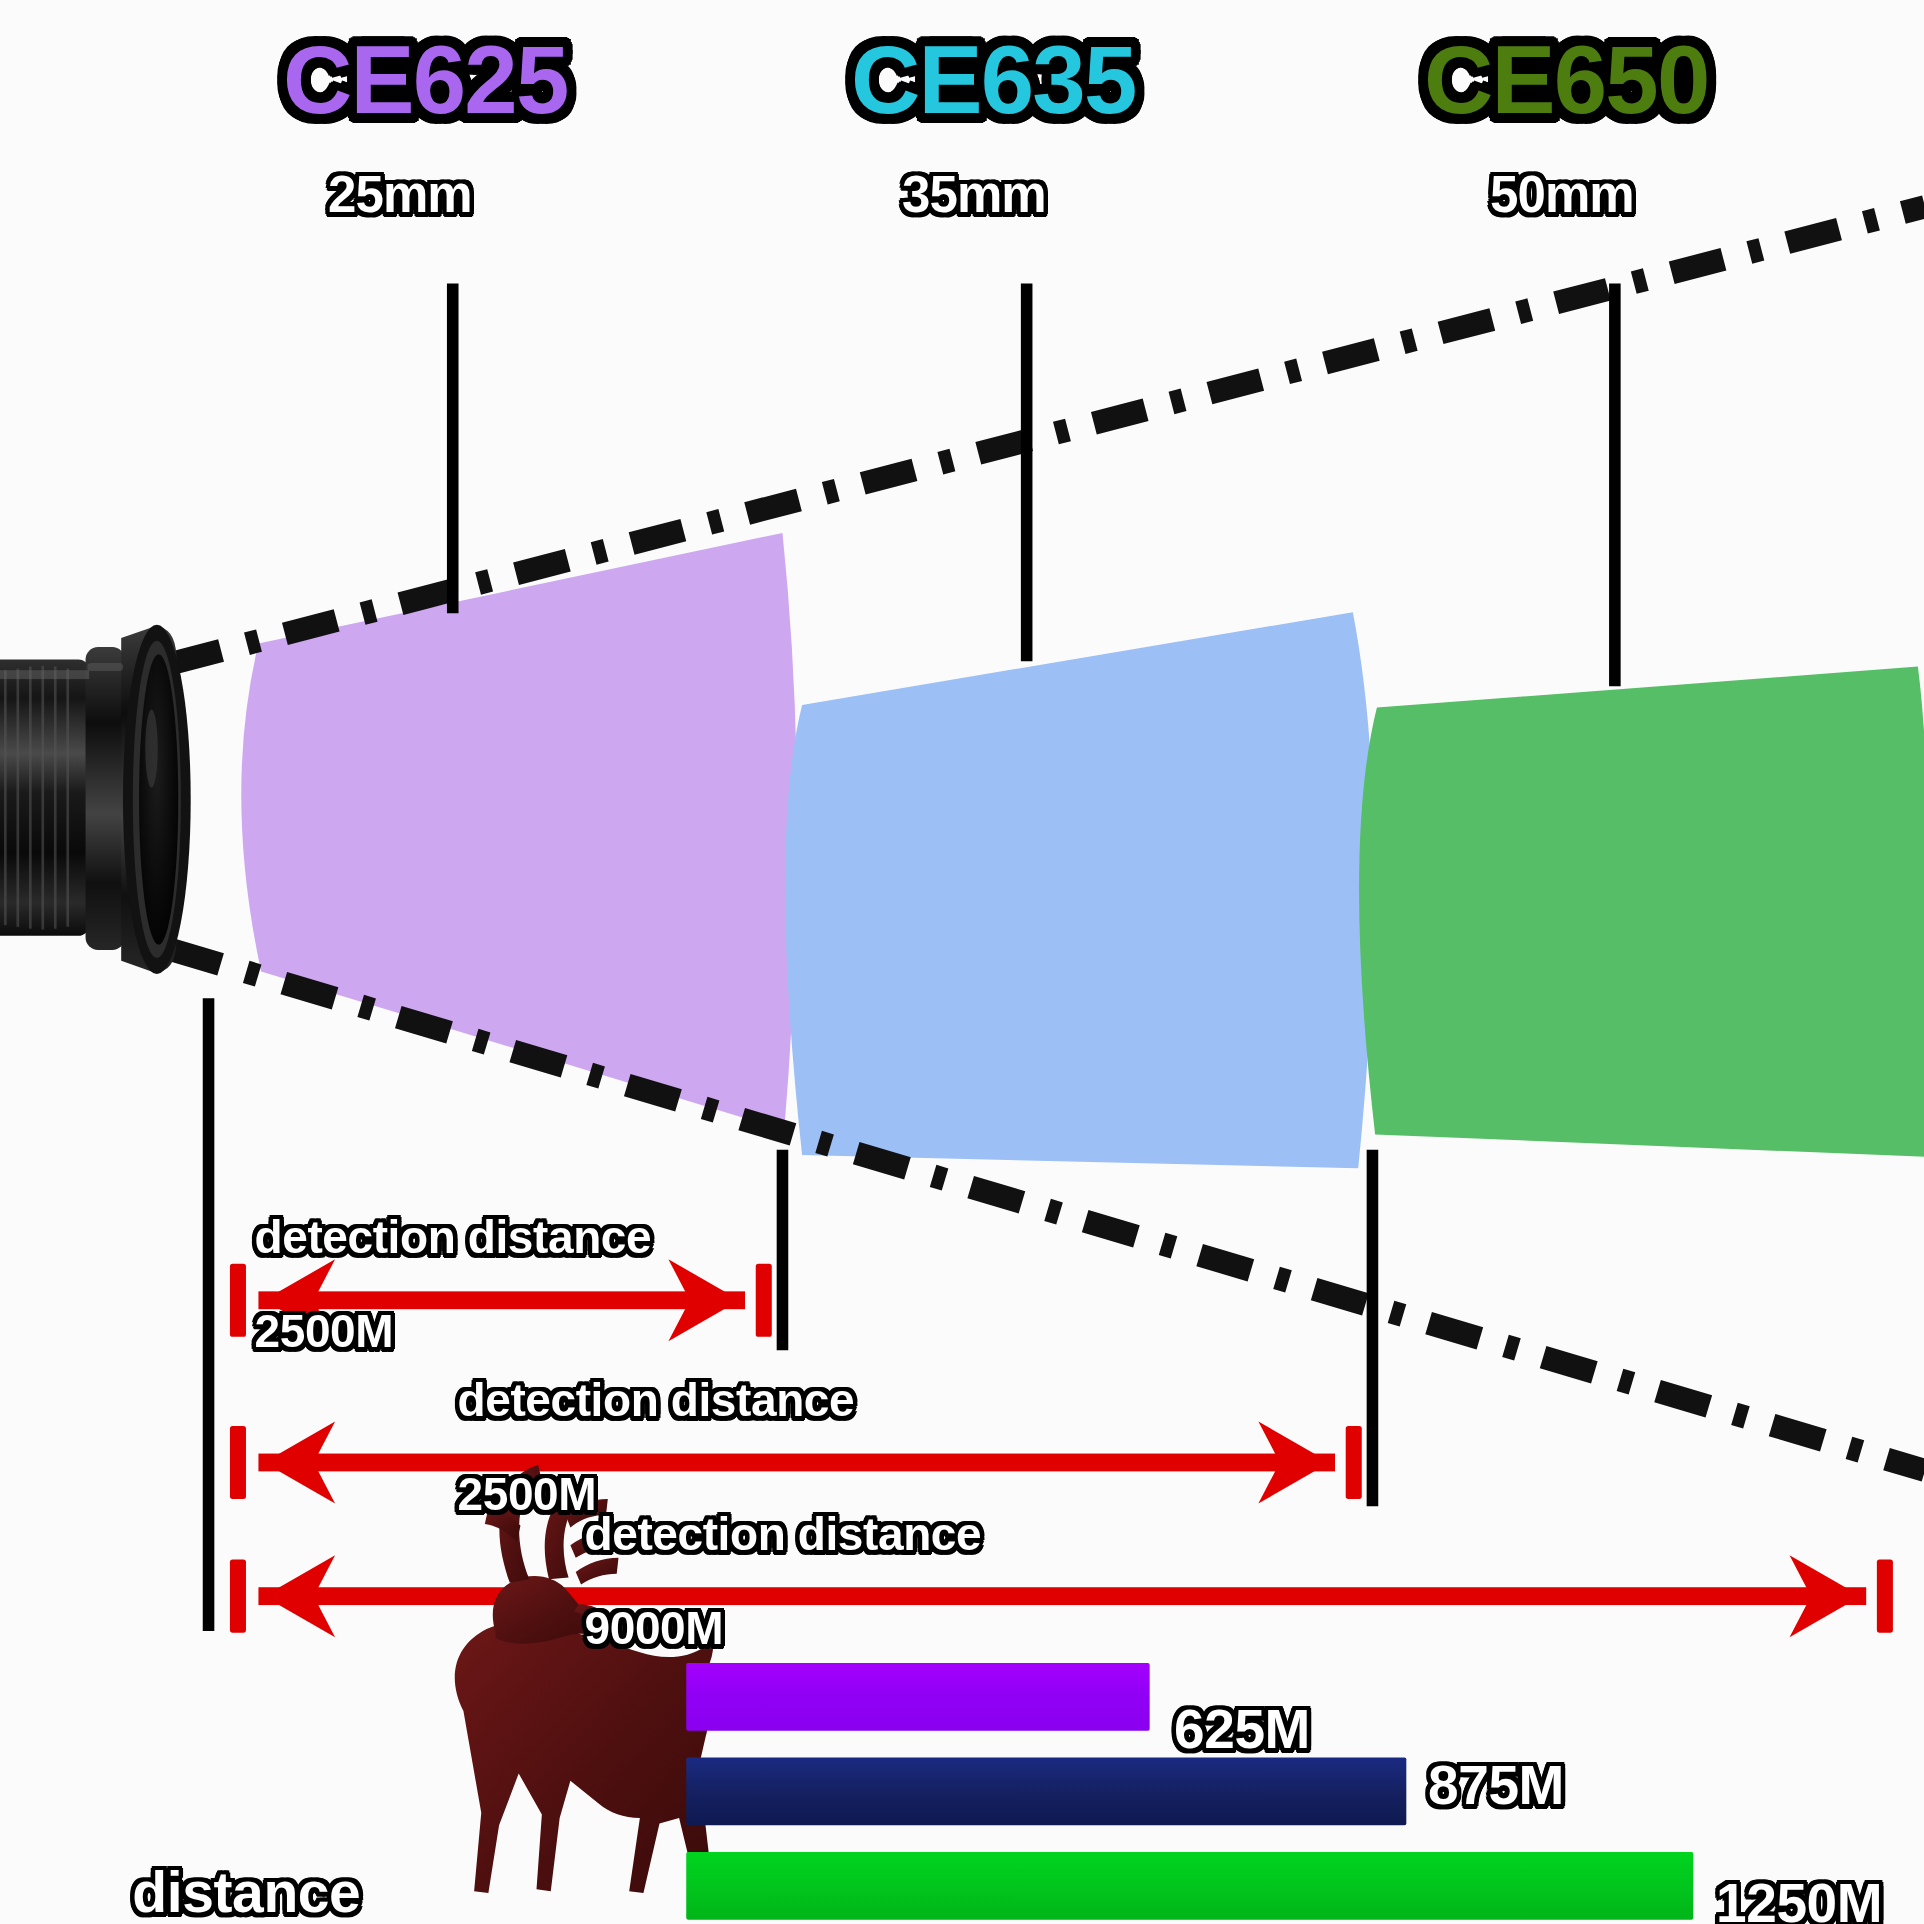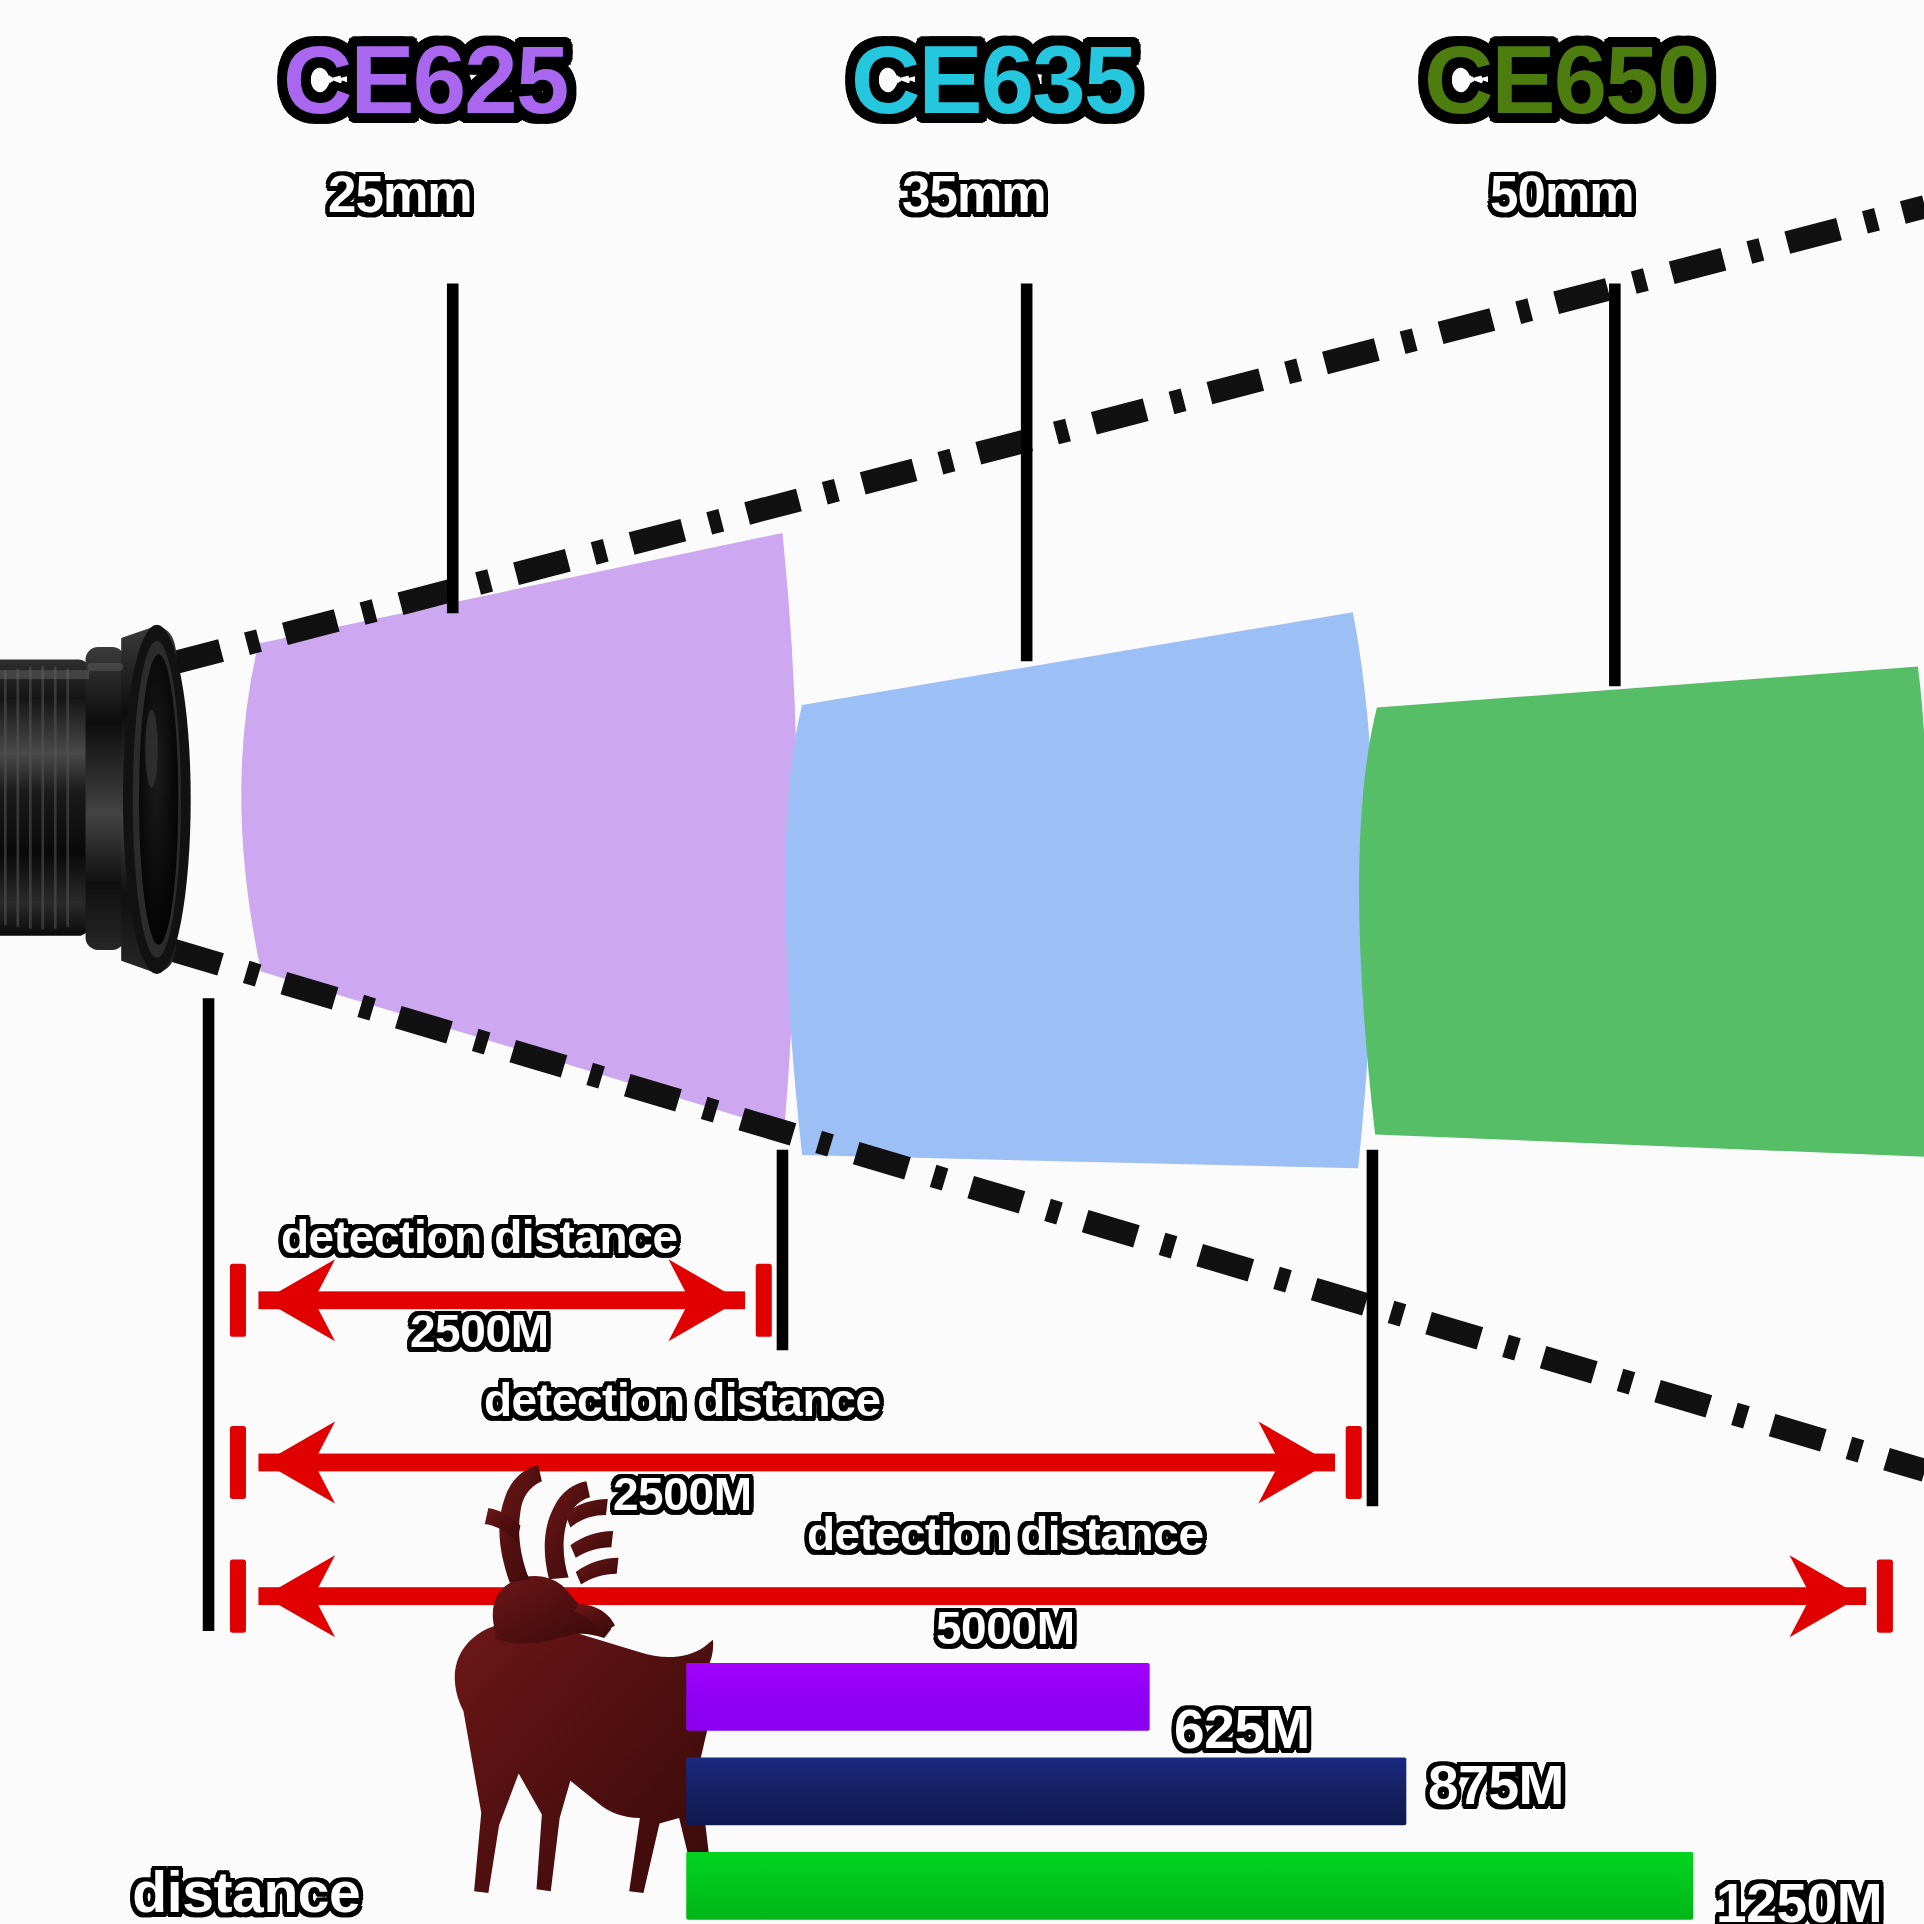--- a/index.html
+++ b/index.html
@@ -54,21 +54,21 @@
   .mm-label{
     position:absolute;
     font-size:51px;
     font-weight:900;
     letter-spacing:-0.9px;
   }
 
   
   .dist-label{
     position:absolute;
-    text-align:center;
+    text-align:left;
     font-size:46px;
     font-weight:900;
     letter-spacing:-0.4px;
   }
   .recog-label{
     position:absolute;
     text-align:center;
     font-size:57px;
     font-weight:900;
     letter-spacing:-0.4px;
@@ -290,21 +290,21 @@
     <span>2500M</span>
   </div>
 
   <div class="otext small dist-label" style="left:408px; top:1330px; width:499px;">
     <span>detection distance</span><br>
     <span>2500M</span>
   </div>
 
   <div class="otext small dist-label" style="left:535px; top:1464px; width:891px;">
     <span>detection distance</span><br>
-    <span>5000M</span>
+    <span>9000M</span>
   </div>
 
   <div class="otext small recog-label" style="left:28.5px; top:1689px; width:374px;">
     <br>
     <span>distance</span>
   </div>
 
   <div class="otext small bar-label" style="left:1174px; top:1663px;margin-top:38px;">625M</div>
   <div class="otext small bar-label" style="left:1428px; top:1757px;">875M</div>
   <div class="otext small bar-label" style="left:1716px; top:1852px;margin-top:23px;">1250M</div>

